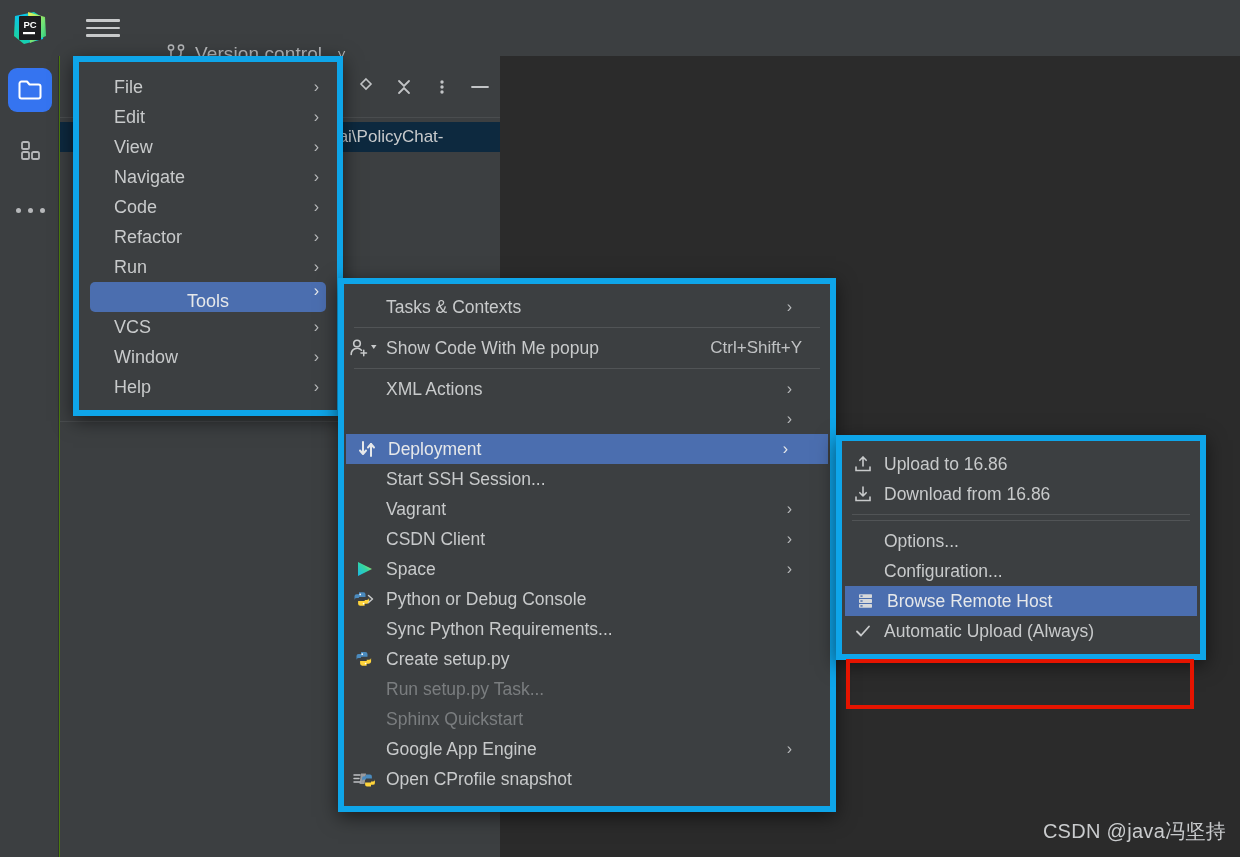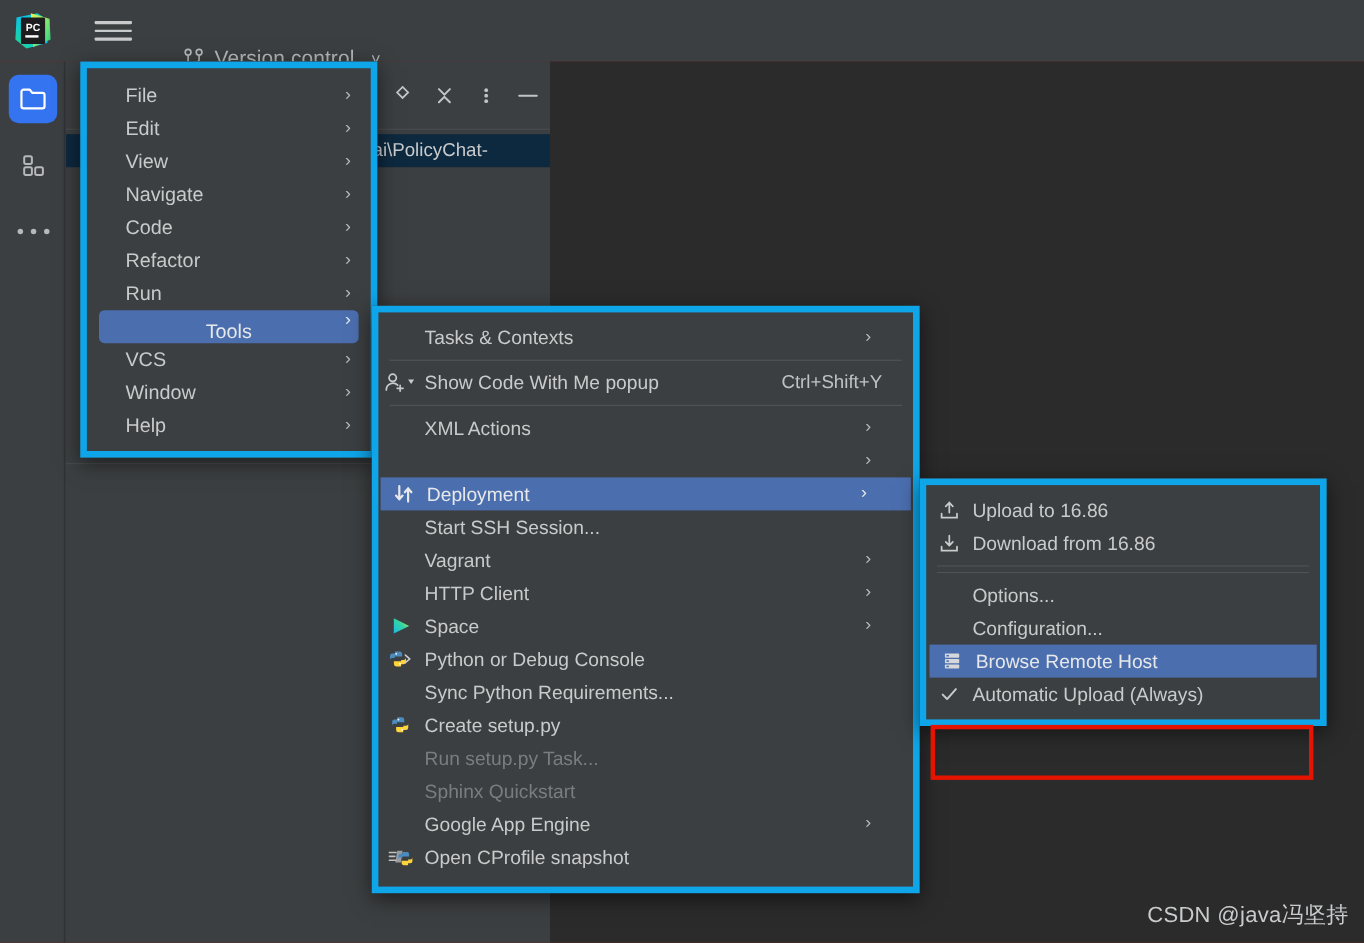--- a/index.html
+++ b/index.html
@@ -2,21 +2,21 @@
 <html><head>
 <meta charset="utf-8">
 <style>
   * { box-sizing: border-box; margin: 0; padding: 0; }
   html, body {
     width: 1240px; height: 857px;
     background: #3c3f41;
     font-family: "Liberation Sans", sans-serif;
     overflow: hidden;
   }
-  #root { position: relative; width: 1240px; height: 857px; background: #7f1d1d; }
+  #root { position: relative; width: 1240px; height: 857px; background: #4d7c0f; }
 
   
   .titlebar {
     position: absolute; left: 0; top: 0; width: 1240px; height: 56px;
     background: #3c3f41; display: flex; align-items: center;
   }
   .pc-logo {
     position: absolute; left: 12px; top: 10px; width: 36px; height: 36px;
     border-radius: 7px; overflow: hidden;
   }
@@ -369,21 +369,21 @@
     </div>
 
     <div class="mi">
       <span class="ico"></span>
       <span class="lbl">Vagrant</span>
       <span class="arrow">›</span>
     </div>
 
     <div class="mi">
       <span class="ico"></span>
-      <span class="lbl">HTTP Client</span>
+      <span class="lbl">CSDN Client</span>
       <span class="arrow">›</span>
     </div>
 
     <div class="mi">
       <span class="ico">
         <svg width="22" height="20" viewBox="0 0 22 20">
           <defs>
             <linearGradient id="spg" x1="0" y1="1" x2="1" y2="0">
               <stop offset="0%" stop-color="#1ab9e8"></stop>
               <stop offset="55%" stop-color="#34d6a0"></stop>

